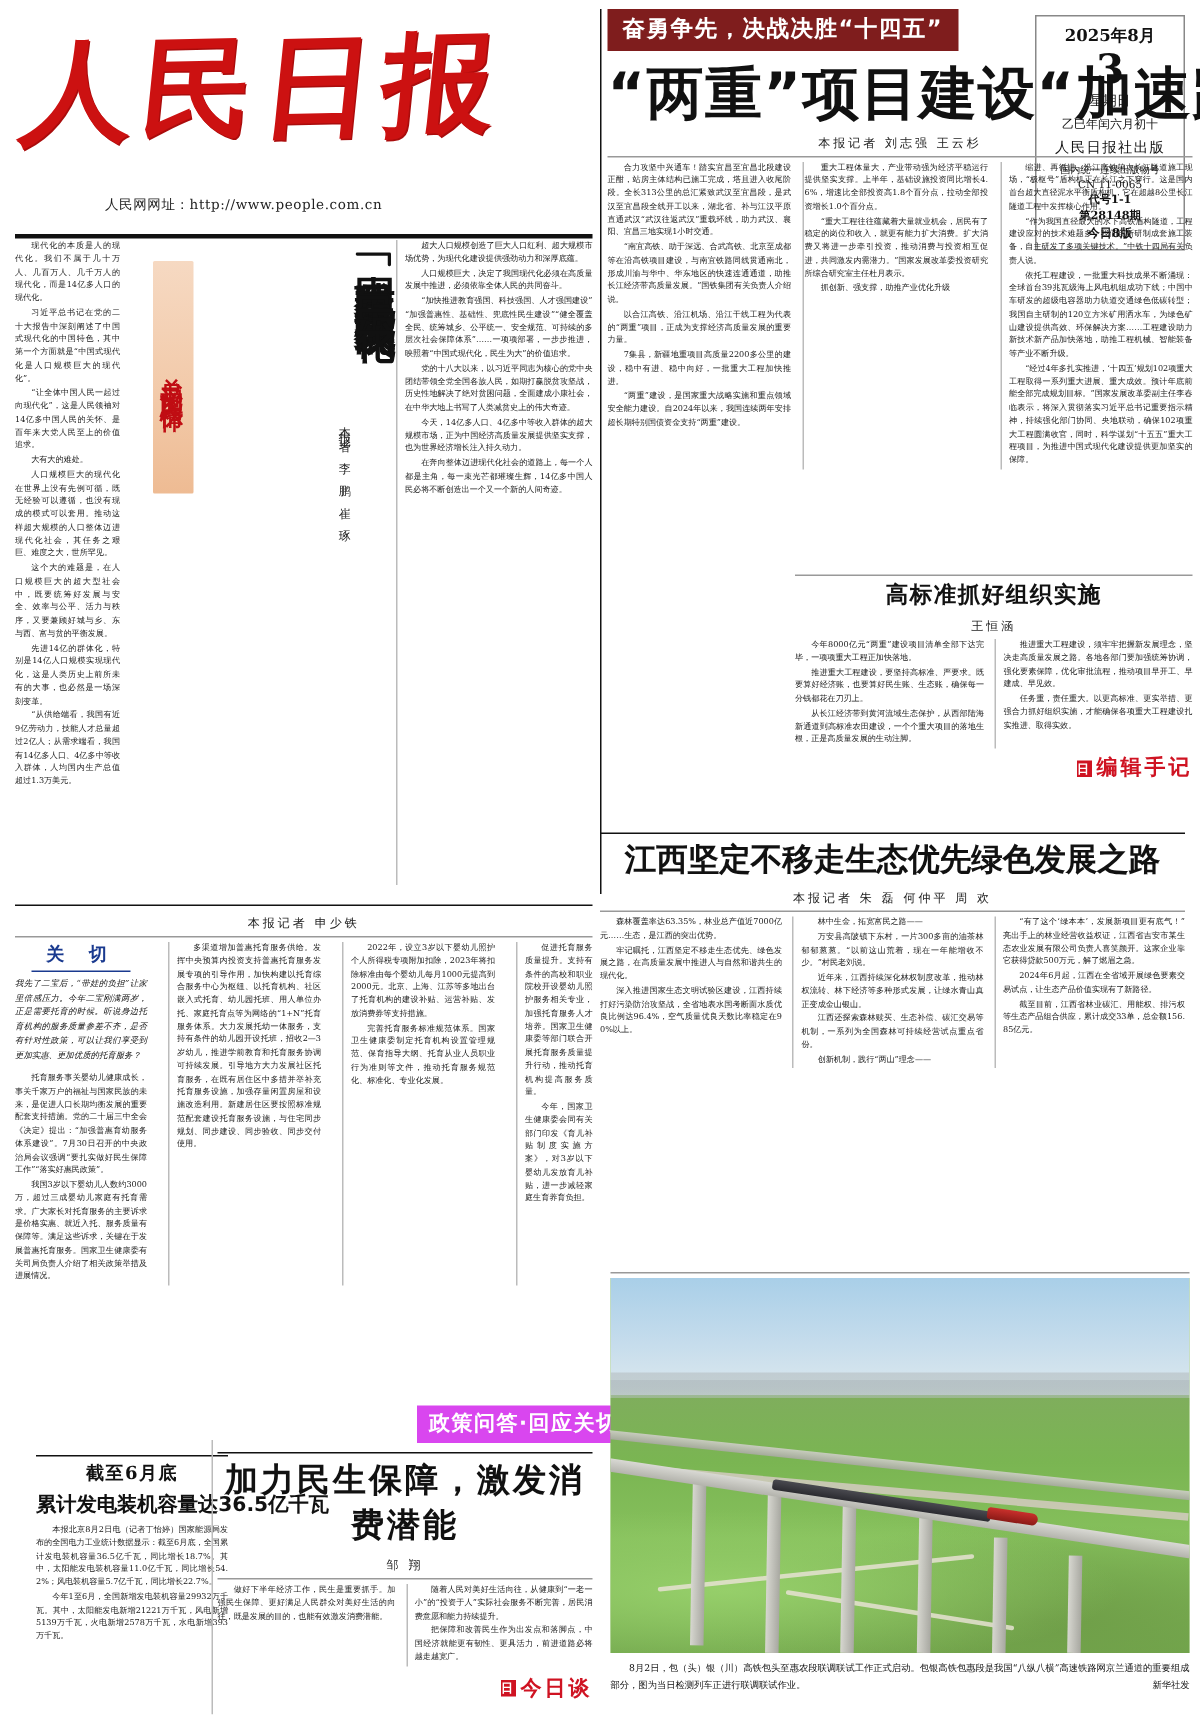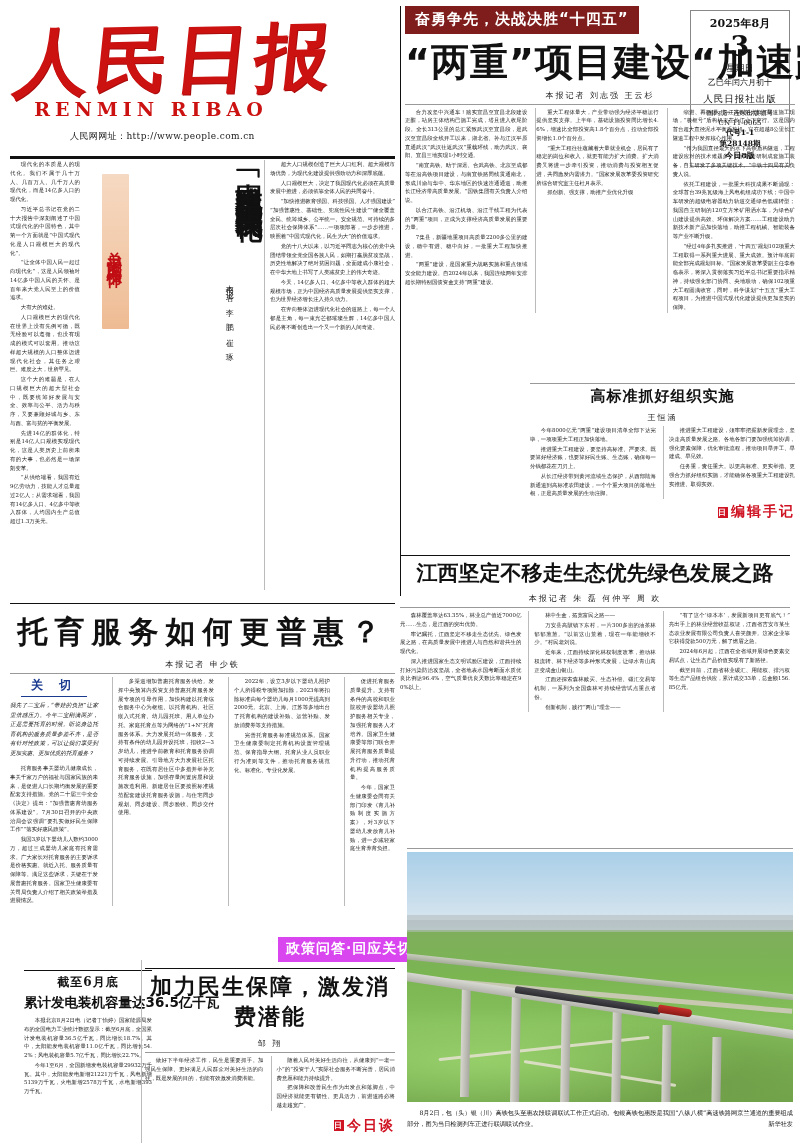--- a/index.html
+++ b/index.html
@@ -207,21 +207,20 @@
   .vsep{position:absolute;top:0;bottom:0;width:0;border-left:1px solid #111;}
 </style>
 </head>
 <body>
 
 <div class="page">
 
   <div class="masthead">
     <div class="mast-left">
       <div class="logo-cn">人民日报</div>
-      <div class="logo-py">RENMIN RIBAO</div>
     </div>
     <div class="mast-mid"></div>
     <div style="width:100px;">
       <div class="datebox">
         <div class="d-ym">2025年8月</div>
         <div class="d-day">3</div>
         <div class="d-week">星期日</div>
         <div class="d-lunar">乙巳年闰六月初十</div>
         <div class="d-pub">人民日报社出版</div>
         <div class="d-sm">国内统一连续出版物号</div>
@@ -293,21 +292,20 @@
         <p>“加快推进教育强国、科技强国、人才强国建设”“加强普惠性、基础性、兜底性民生建设”“健全覆盖全民、统筹城乡、公平统一、安全规范、可持续的多层次社会保障体系”……一项项部署，一步步推进，映照着“中国式现代化，民生为大”的价值追求。</p>
         <p>党的十八大以来，以习近平同志为核心的党中央团结带领全党全国各族人民，如期打赢脱贫攻坚战，历史性地解决了绝对贫困问题，全面建成小康社会，在中华大地上书写了人类减贫史上的伟大奇迹。</p>
         <p>今天，14亿多人口、4亿多中等收入群体的超大规模市场，正为中国经济高质量发展提供坚实支撑，也为世界经济增长注入持久动力。</p>
         <p>在奔向整体迈进现代化社会的道路上，每一个人都是主角，每一束光芒都璀璨生辉，14亿多中国人民必将不断创造出一个又一个新的人间奇迹。</p>
       </div>
     </div>
   </div>
 
   <div style="position:absolute;left:10px;top:600px;width:385px;">
     <div class="rule-thin"></div>
-    <div class="sec-head-lg">托育服务如何更普惠？</div>
     <div class="byline">本报记者  申少铁</div>
     <div class="rule-hair"></div>
 
     <div style="display:flex;gap:14px;margin-top:3px;">
       <div style="width:88px;">
         <div class="guanqie-title">关  切</div>
         <div class="guanqie-body">我先了二宝后，“带娃的负担”让家里倍感压力。今年二宝刚满两岁，正是需要托育的时候。听说身边托育机构的服务质量参差不齐，是否有针对性政策，可以让我们享受到更加实惠、更加优质的托育服务？</div>
         <div class="col-text" style="margin-top:6px;">
           <p>托育服务事关婴幼儿健康成长，事关千家万户的福祉与国家民族的未来，是促进人口长期均衡发展的重要配套支持措施。党的二十届三中全会《决定》提出：“加强普惠育幼服务体系建设”。7月30日召开的中央政治局会议强调“要扎实做好民生保障工作”“落实好惠民政策”。</p>
           <p>我国3岁以下婴幼儿人数约3000万，超过三成婴幼儿家庭有托育需求。广大家长对托育服务的主要诉求是价格实惠、就近入托、服务质量有保障等。满足这些诉求，关键在于发展普惠托育服务。国家卫生健康委有关司局负责人介绍了相关政策举措及进展情况。</p>

